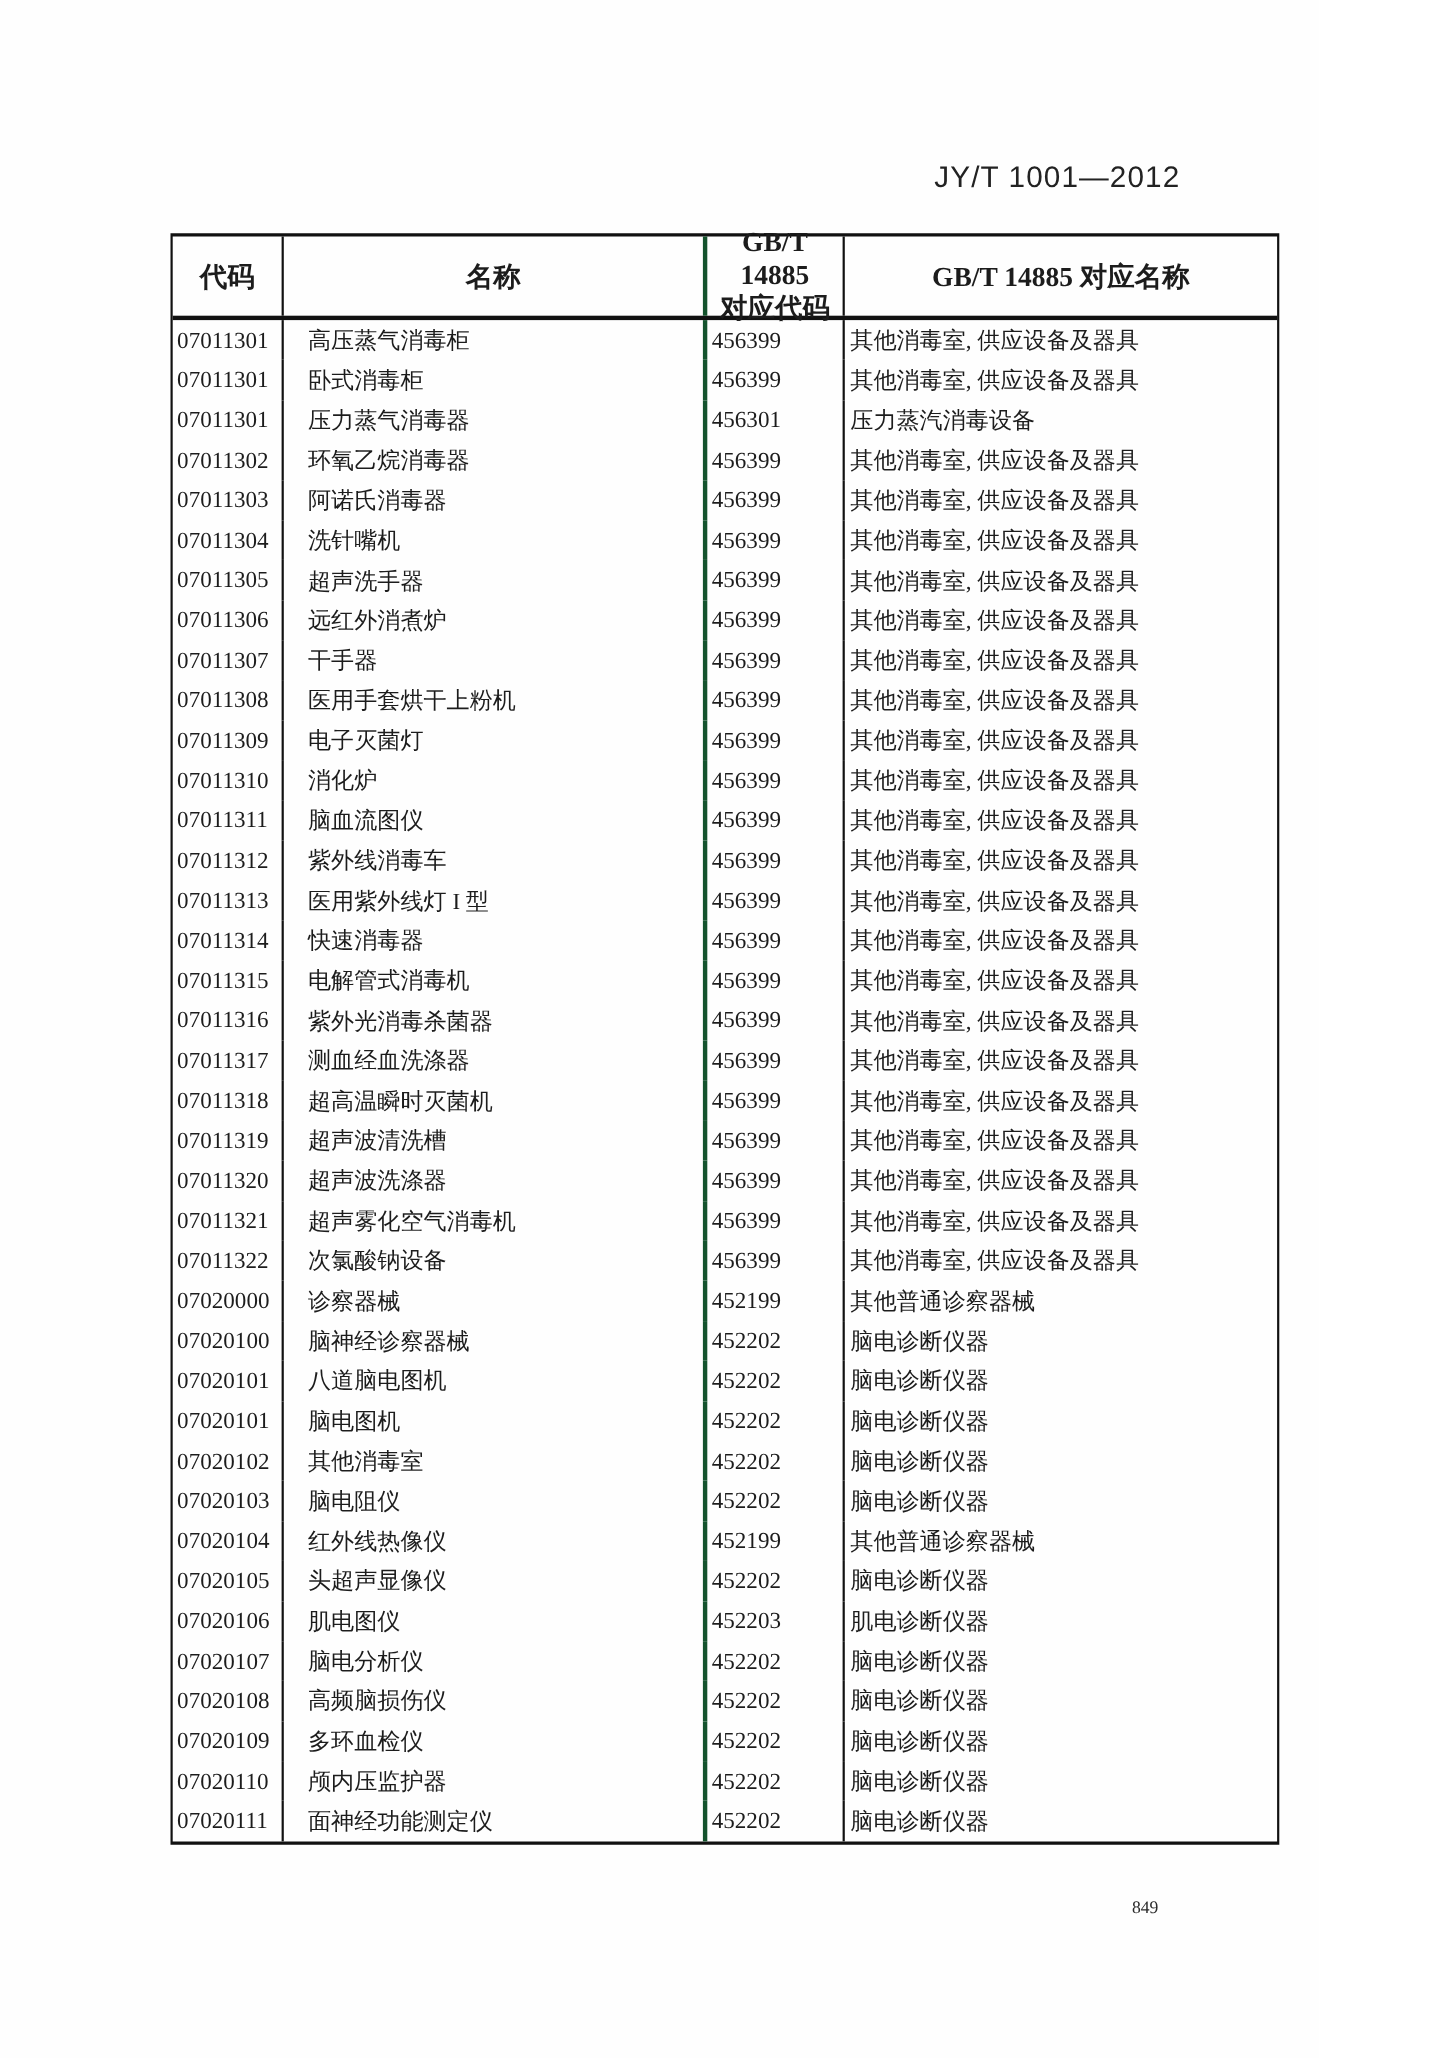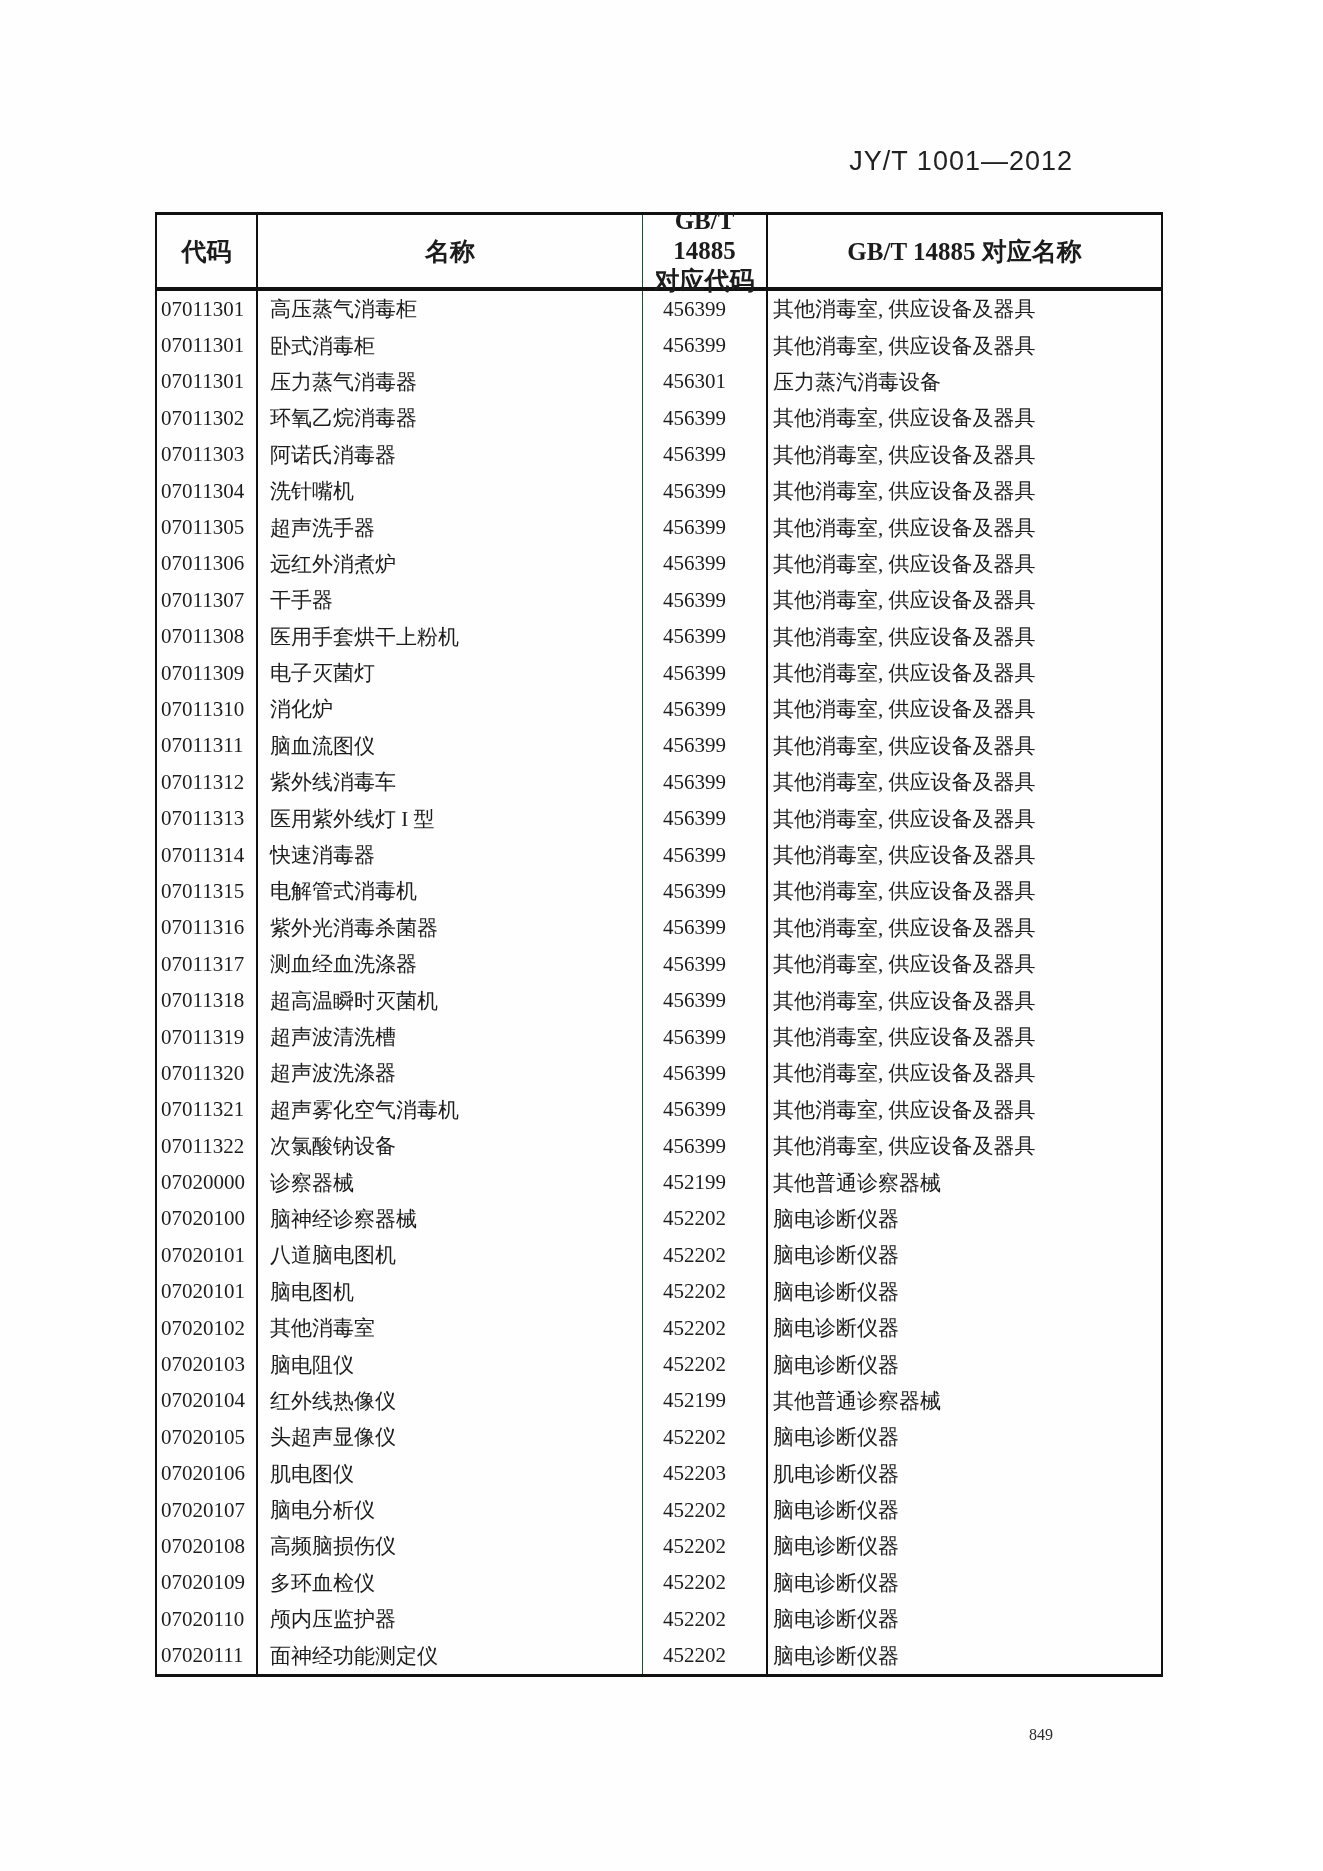--- a/index.html
+++ b/index.html
@@ -43,42 +43,42 @@
     font-weight: bold;
     font-size: 25px;
   }
   .tbody {
     flex: 1 1 auto;
     display: flex;
     flex-direction: column;
   }
   .tr { flex: 1 1 auto; display: flex; }
   .c1 { width: 101px; flex: 0 0 101px; border-right: 2px solid #111; }
-  .c2 { width: 385px; flex: 0 0 385px; border-right: 1px solid #14532d; }
+  .c2 { width: 385px; flex: 0 0 385px; border-right: 4px solid #14532d; }
   .c3 { width: 125px; flex: 0 0 125px; border-right: 2px solid #111; }
   .c4 { flex: 1 1 auto; }
   .th {
     display: flex;
     align-items: center;
     justify-content: center;
     text-align: center;
     box-sizing: border-box;
   }
   .th.stacked { flex-direction: column; line-height: 30px; }
   .td {
     display: flex;
     align-items: center;
     font-size: 21px;
     box-sizing: border-box;
     white-space: nowrap;
     overflow: hidden;
   }
   .td.c1 { padding-left: 4px; }
-  .td.c2 { padding-left: 12px; }
-  .td.c3 { padding-left: 20px; }
+  .td.c2 { padding-left: 22px; }
+  .td.c3 { padding-left: 4px; }
   .td.c4 { padding-left: 5px; }
   .page-number {
     position: absolute;
     top: 1726px;
     right: 146px;
     font-size: 16px;
     color: #2a2a2a;
   }
 </style>
 </head>

